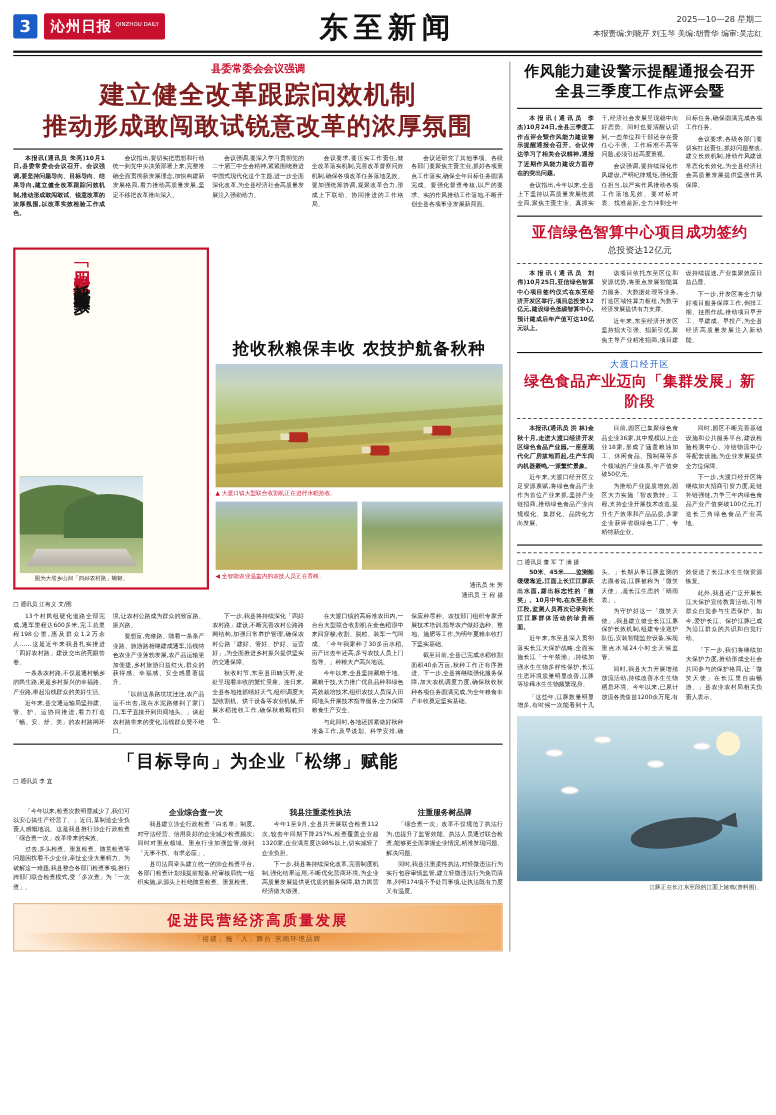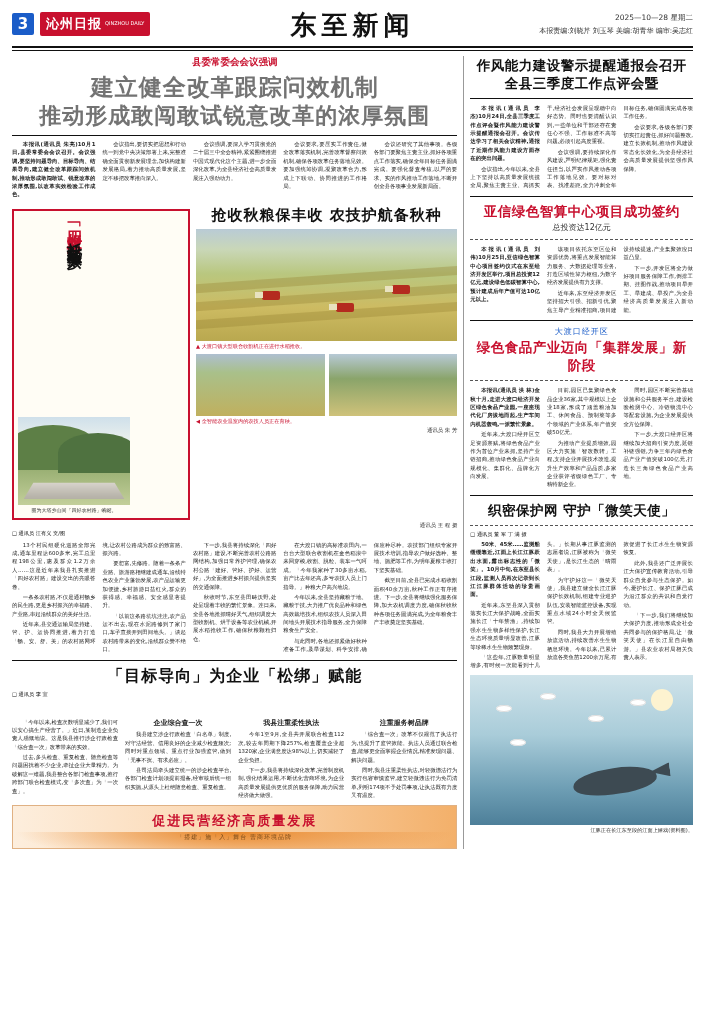--- a/index.html
+++ b/index.html
@@ -46,21 +46,21 @@
   .rule-thin { height: 1px; background: #111; margin: 1.5px 4px 0 4px; }
 
   
   .content { display: flex; gap: 6px; padding: 5px 4px 0 4px; }
   .col-left { width: 452px; }
   .col-right { width: 233px; border-left: 1px solid #999; padding-left: 6px; }
 
   .kicker { text-align: center; font-size: 9.5px; font-weight: bold; color: #c8102e; margin-bottom: 3px; }
   .headline-main {
     font-family: "DejaVu Serif", "Liberation Serif", serif;
-    text-align: center; font-weight: bold; color: #737373;
+    text-align: center; font-weight: bold; color: #7f1d1d;
     font-size: 23px; line-height: 1.28; letter-spacing: 1px;
   }
   .headline-main .l2 { font-size: 22px; }
 
   .sep-line { height: 1px; background: #111; margin: 6px 0 4px 0; }
 
   
   .cols { column-gap: 7px; font-size: 5.4px; line-height: 1.55; text-align: justify; color: #222; }
   .cols p { margin: 0 0 2px 0; text-indent: 2em; }
   .c5 { column-count: 5; }
@@ -229,21 +229,21 @@
       <div class="sep-line"></div>
 
       <div class="cols c5">
         <p class="lead">本报讯(通讯员 朱亮)10月1日,县委常委会会议召开。会议强调,要坚持问题导向、目标导向、结果导向,建立健全改革跟踪问效机制,推动形成敢闯敢试、锐意改革的浓厚氛围,以改革实效检验工作成色。</p>
         <p>会议指出,要切实把思想和行动统一到党中央决策部署上来,完整准确全面贯彻新发展理念,加快构建新发展格局,着力推动高质量发展,坚定不移把改革推向深入。</p>
         <p>会议强调,要深入学习贯彻党的二十届三中全会精神,紧紧围绕推进中国式现代化这个主题,进一步全面深化改革,为全县经济社会高质量发展注入强劲动力。</p>
         <p>会议要求,要压实工作责任,健全改革落实机制,完善改革督察问效机制,确保各项改革任务落地见效。要加强统筹协调,凝聚改革合力,形成上下联动、协同推进的工作格局。</p>
         <p>会议还研究了其他事项。各级各部门要聚焦主责主业,抓好各项重点工作落实,确保全年目标任务圆满完成。要强化督查考核,以严的要求、实的作风推动工作落地,不断开创全县各项事业发展新局面。</p>
       </div>
 
-      <div style="display:flex; gap:6px; margin-top:5px;">
+      <div style="display:flex; gap:6px; margin-top:21px;align-items:flex-end;">
 
         <div class="feature" style="width:178px;">
           <div class="feature-left">
             <div class="vtitle">
               <span class="hl">「四好农村路」</span><span>托起老区振兴梦</span>
             </div>
             <div class="feat-photo">
               <div class="sky"></div>
               <div class="hillA"></div>
               <div class="hillB"></div>
@@ -358,21 +358,20 @@
         <p class="lead">本报讯(通讯员 洪 林)金秋十月,走进大渡口经济开发区绿色食品产业园,一座座现代化厂房拔地而起,生产车间内机器轰鸣,一派繁忙景象。</p>
         <p>近年来,大渡口经开区立足资源禀赋,将绿色食品产业作为首位产业来抓,坚持产业链招商,推动绿色食品产业向规模化、集群化、品牌化方向发展。</p>
         <p>目前,园区已集聚绿色食品企业36家,其中规模以上企业18家,形成了涵盖粮油加工、休闲食品、预制菜等多个领域的产业体系,年产值突破50亿元。</p>
         <p>为推动产业提质增效,园区大力实施「智改数转」工程,支持企业开展技术改造,提升生产效率和产品品质,多家企业获评省级绿色工厂、专精特新企业。</p>
         <p>同时,园区不断完善基础设施和公共服务平台,建设检验检测中心、冷链物流中心等配套设施,为企业发展提供全方位保障。</p>
         <p>下一步,大渡口经开区将继续加大招商引资力度,延链补链强链,力争三年内绿色食品产业产值突破100亿元,打造长三角绿色食品产业高地。</p>
       </div>
 
       <div class="r-sep"></div>
 
-      <div class="rh">织密保护网 守护「微笑天使」</div>
       <div class="r-sep-dash"></div>
       <div class="tiny">□ 通讯员 董 军 丁 满 摄</div>
       <div class="cols c3" style="margin-top:2px;">
         <p class="lead">50米、45米……监测船缓缓靠近,江面上长江江豚跃出水面,露出标志性的「微笑」。10月中旬,在东至县长江段,监测人员再次记录到长江江豚群体活动的珍贵画面。</p>
         <p>近年来,东至县深入贯彻落实长江大保护战略,全面实施长江「十年禁渔」,持续加强水生生物多样性保护,长江生态环境质量明显改善,江豚等珍稀水生生物频繁现身。</p>
         <p>「这些年,江豚数量明显增多,有时候一次能看到十几头。」长期从事江豚监测的志愿者说,江豚被称为「微笑天使」,是长江生态的「晴雨表」。</p>
         <p>为守护好这一「微笑天使」,我县建立健全长江江豚保护长效机制,组建专业巡护队伍,安装智能监控设备,实现重点水域24小时全天候监管。</p>
         <p>同时,我县大力开展增殖放流活动,持续改善水生生物栖息环境。今年以来,已累计放流各类鱼苗1200余万尾,有效促进了长江水生生物资源恢复。</p>
         <p>此外,我县还广泛开展长江大保护宣传教育活动,引导群众自觉参与生态保护。如今,爱护长江、保护江豚已成为沿江群众的共识和自觉行动。</p>
         <p>「下一步,我们将继续加大保护力度,推动形成全社会共同参与的保护格局,让「微笑天使」在长江里自由畅游。」县农业农村局相关负责人表示。</p>

